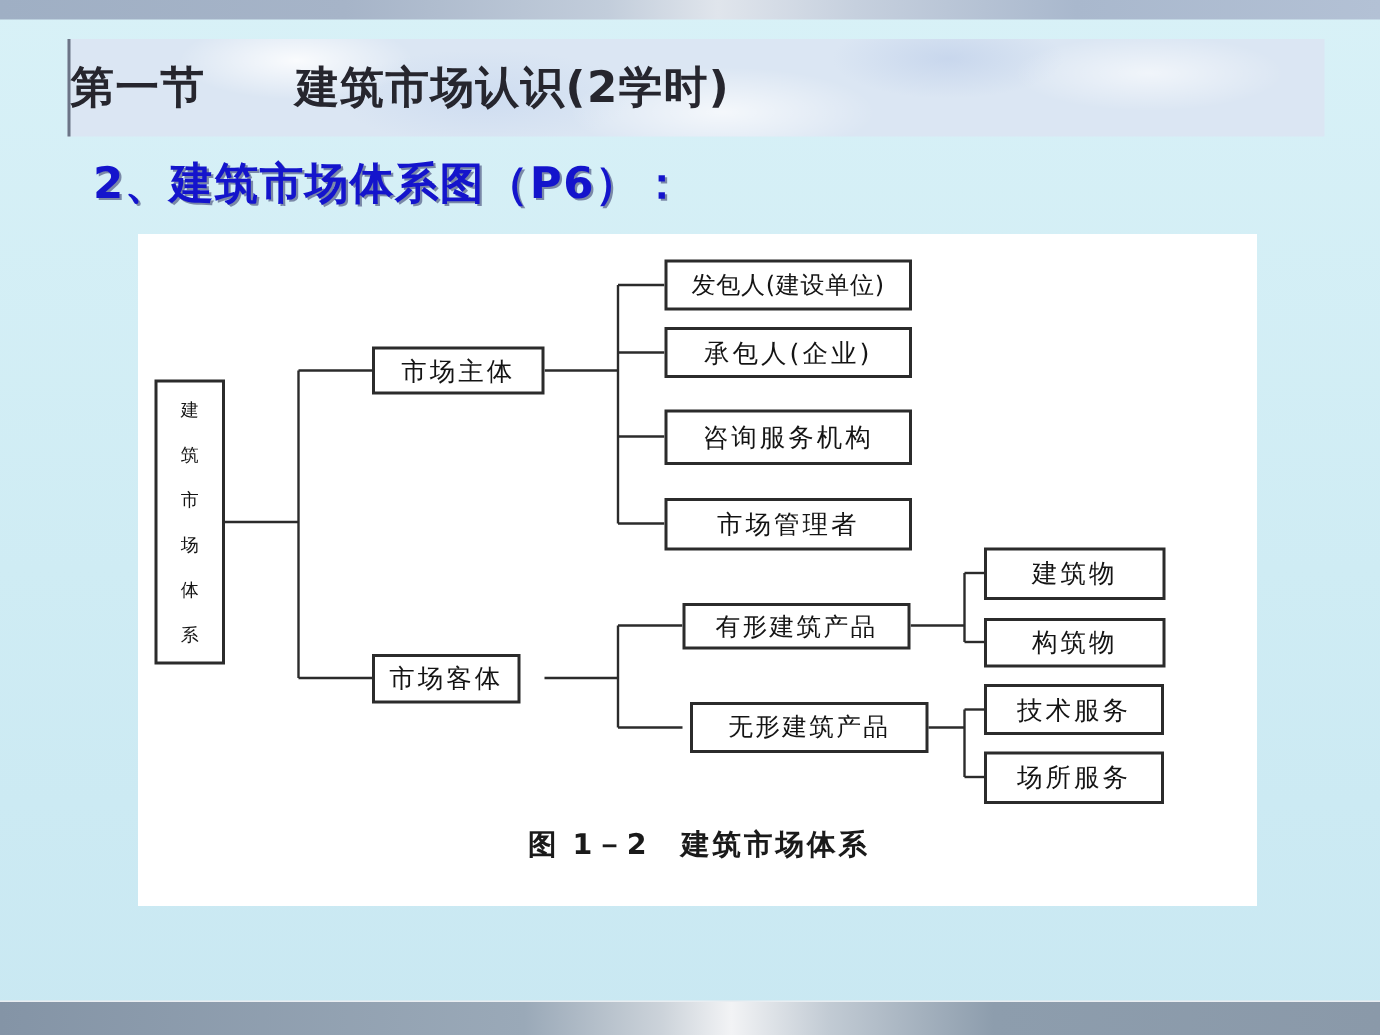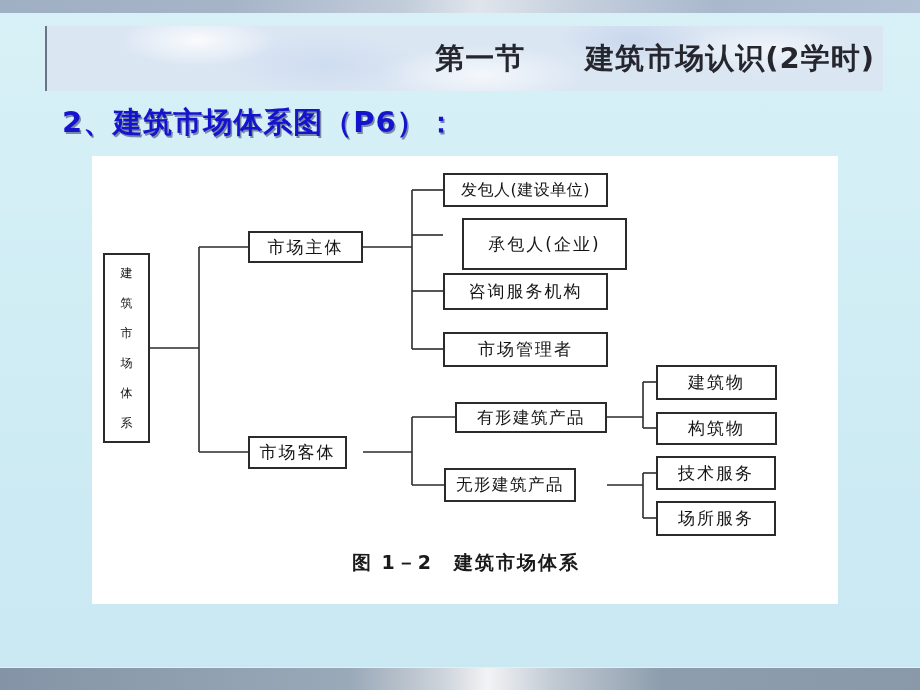--- a/index.html
+++ b/index.html
@@ -24,21 +24,21 @@
     position:absolute;left:45px;top:26px;width:838px;height:65px;
     box-sizing:border-box;
     border-left:2px solid #6b7486;
     background-color:#dbe6f3;
     background-image:
       radial-gradient(ellipse 120px 40px at 18% 22%, rgba(255,255,255,.85), rgba(255,255,255,0) 65%),
       radial-gradient(ellipse 170px 50px at 52% 75%, rgba(255,255,255,.7), rgba(255,255,255,0) 60%),
       radial-gradient(ellipse 150px 42px at 86% 35%, rgba(255,255,255,.6), rgba(255,255,255,0) 60%),
       radial-gradient(ellipse 110px 38px at 70% 20%, rgba(198,213,236,.9), rgba(198,213,236,0) 70%),
       radial-gradient(ellipse 140px 46px at 33% 60%, rgba(204,219,240,.85), rgba(204,219,240,0) 70%);
-    display:flex;align-items:center;justify-content:flex-end;
+    display:flex;align-items:center;
     padding-right:8px;
   }
   .header-title{
     font-size:29px;font-weight:bold;color:#26262e;letter-spacing:1px;
     white-space:pre;
   }
   
   .slide-heading{
     position:absolute;left:62px;top:103px;
     font-size:29px;font-weight:bold;color:#1414cc;letter-spacing:1px;
@@ -60,25 +60,25 @@
   }
   .node-root{
     left:11px;top:97px;width:47px;height:190px;
     white-space:normal;word-break:break-all;text-align:center;
     font-size:12px;line-height:30px;letter-spacing:0;
     padding:0 12px;
   }
   .node-shiti   {left:156px;top:75px; width:115px;height:32px;}
   .node-keti    {left:156px;top:280px;width:99px;height:33px;}
   .node-fabao   {left:351px;top:17px; width:165px;height:34px;font-size:16px;letter-spacing:0.5px;}
-  .node-chengbao{left:370px;top:62px; width:165px;height:52px;}
+  .node-chengbao{left:351px;top:62px; width:165px;height:34px;}
   .node-zixun   {left:351px;top:117px;width:165px;height:37px;}
   .node-guanli  {left:351px;top:176px;width:165px;height:35px;}
   .node-youxing {left:363px;top:246px;width:152px;height:31px;font-size:16.5px;letter-spacing:1.5px;}
-  .node-wuxing  {left:352px;top:312px;width:132px;height:34px;font-size:16.5px;letter-spacing:1.5px;}
+  .node-wuxing  {left:368px;top:312px;width:159px;height:34px;font-size:16.5px;letter-spacing:1.5px;}
   .node-jianzhuwu{left:564px;top:209px;width:121px;height:35px;}
   .node-gouzhuwu {left:564px;top:256px;width:121px;height:33px;}
   .node-jishu    {left:564px;top:300px;width:120px;height:34px;}
   .node-changsuo {left:564px;top:345px;width:120px;height:35px;}
   .diagram-caption{
     position:absolute;left:0;top:394px;width:716px;text-align:center;
     font-size:19px;font-weight:bold;color:#1a1a1a;letter-spacing:2px;
     white-space:pre;
     margin-left:16px;
   }

